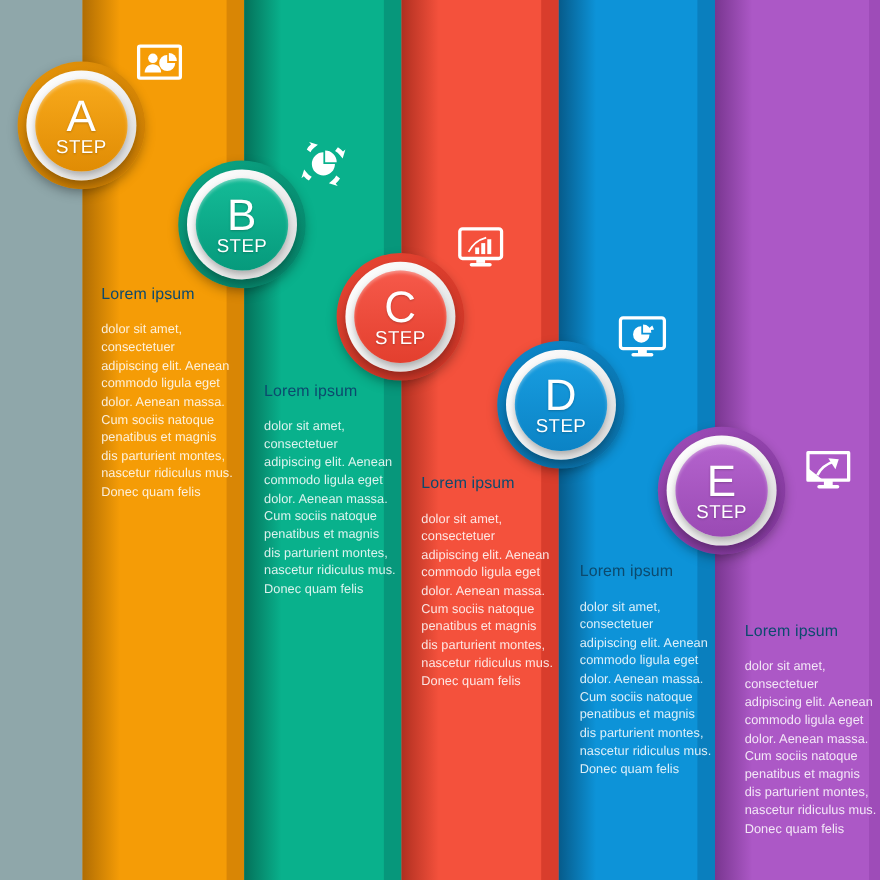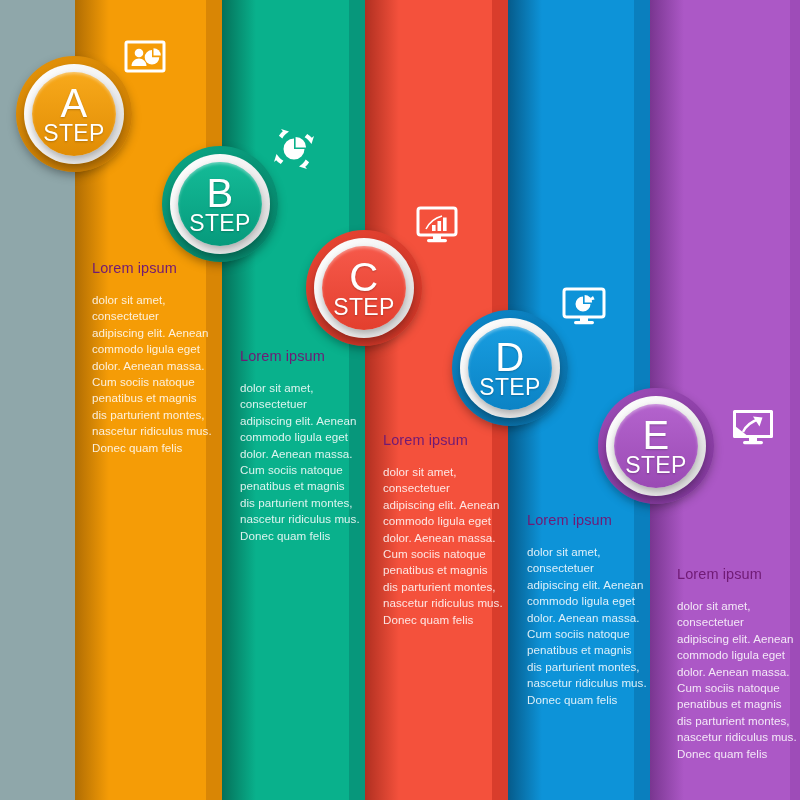--- a/index.html
+++ b/index.html
@@ -21,26 +21,26 @@
   .ring-outer{position:absolute;inset:0;border-radius:50%;}
   .ring-white{position:absolute;left:8px;top:8px;width:100px;height:100px;border-radius:50%;
               background:linear-gradient(135deg,#ffffff 0%,#f3f3f3 45%,#d6d6d6 100%);
               box-shadow:0 5px 9px rgba(0,0,0,.30);}
   .disc{position:absolute;left:16px;top:16px;width:84px;height:84px;border-radius:50%;
         box-shadow:inset 0 2px 3px rgba(255,255,255,.35), 0 3px 6px rgba(0,0,0,.25);
         display:flex;flex-direction:column;align-items:center;justify-content:center;
         color:#fff;line-height:1;}
   .disc .letter{font-size:40px;font-weight:400;letter-spacing:.5px;margin-bottom:-1px;
                 text-shadow:0 1px 2px rgba(0,0,0,.22);}
-  .disc .steplabel{font-size:23px;font-weight:400;letter-spacing:.4px;
+  .disc .steplabel{font-size:17px;font-weight:400;letter-spacing:.4px;
                 text-shadow:0 1px 2px rgba(0,0,0,.22);}
 
   
   .textblock{position:absolute;width:122px;color:#ffffff;}
-  .textblock .heading{font-size:14.5px;font-weight:400;color:#701a75;margin:0 0 16px 0;
+  .textblock .heading{font-size:14.5px;font-weight:400;color:#0c4a6e;margin:0 0 16px 0;
                       letter-spacing:.1px;white-space:nowrap;}
   .textblock .bodytext{font-size:11.6px;line-height:16.4px;color:rgba(255,255,255,.86);
                        margin:0;letter-spacing:.05px;}
 
   
   .icon{position:absolute;}
   .icon svg{display:block;}
 </style>
 </head>
 <body>

